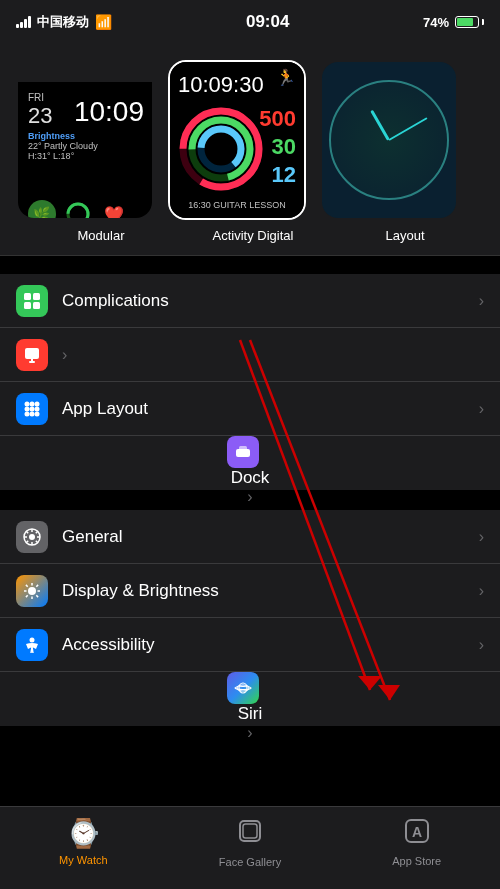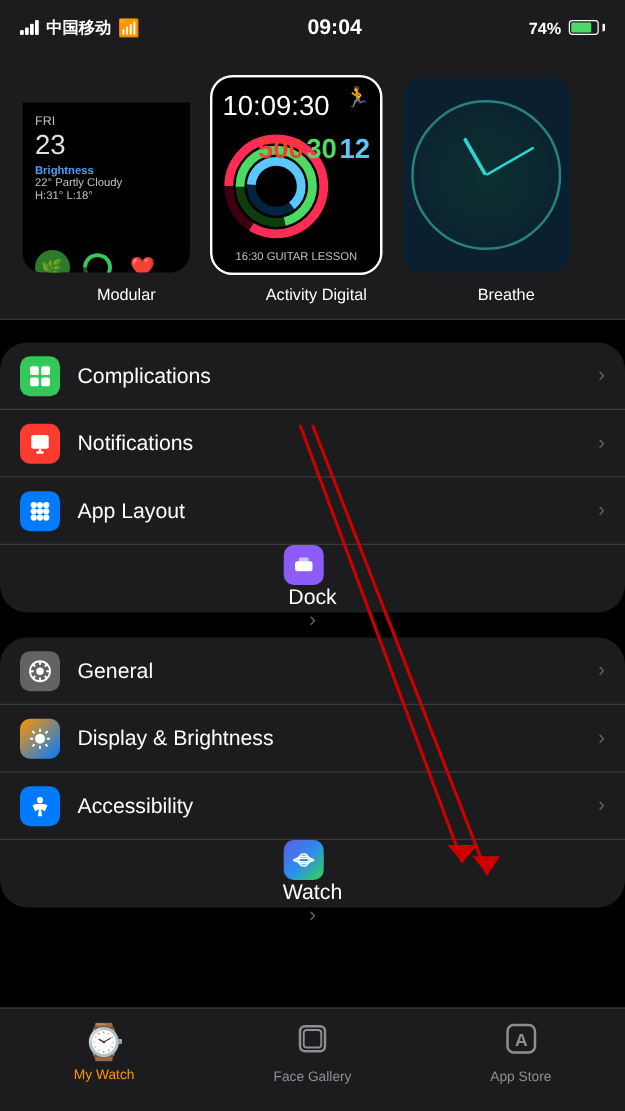--- a/index.html
+++ b/index.html
@@ -145,21 +145,20 @@
       position: absolute; bottom: 50%; left: calc(50% - 1.5px);
       width: 2px; height: 44px; background: #2ad4d4; border-radius: 2px;
       transform-origin: bottom center;
       transform: rotate(60deg);
     }
 
     
     .section {
       background: #1c1c1e;
       margin-bottom: 2px;
-      border-radius: 22px;
     }
     .section-gap { height: 18px; background: #000; }
 
     .settings-item {
       display: flex;
       align-items: center;
       padding: 0 16px;
       height: 54px;
       border-bottom: 0.5px solid #3a3a3c;
       cursor: pointer;
@@ -259,20 +258,21 @@
   <div class="faces-scroll">
 
     <div class="face-item">
       <div class="face-card">
         <div class="face-modular">
           <div style="display:flex;justify-content:space-between;align-items:flex-start;">
             <div>
               <div class="face-mod-day">FRI</div>
               <div class="face-mod-date">23</div>
             </div>
+            <div class="face-mod-time">10:09</div>
           </div>
           <div class="face-mod-location">Brightness</div>
           <div class="face-mod-weather">22° Partly Cloudy</div>
           <div class="face-mod-weather">H:31° L:18°</div>
           <div class="face-mod-comps">
             <div class="comp-circle comp-green">🌿</div>
             <div class="comp-circle" style="background:transparent;">
               <svg width="28" height="28" viewBox="0 0 28 28">
                 <circle cx="14" cy="14" r="10" fill="none" stroke="#1a5c1a" stroke-width="3"></circle>
                 <circle cx="14" cy="14" r="10" fill="none" stroke="#34c759" stroke-width="3" stroke-dasharray="40 23" stroke-dashoffset="16" transform="rotate(-90 14 14)"></circle>
@@ -298,21 +298,21 @@
               <circle cx="45" cy="45" r="38" fill="none" stroke="#ff2d55" stroke-width="7" stroke-dasharray="200 39" stroke-dashoffset="60" transform="rotate(-90 45 45)"></circle>
 
               <circle cx="45" cy="45" r="29" fill="none" stroke="#0d3d0d" stroke-width="7"></circle>
               <circle cx="45" cy="45" r="29" fill="none" stroke="#4cd964" stroke-width="7" stroke-dasharray="130 52" stroke-dashoffset="46" transform="rotate(-90 45 45)"></circle>
 
               <circle cx="45" cy="45" r="20" fill="none" stroke="#00243d" stroke-width="7"></circle>
               <circle cx="45" cy="45" r="20" fill="none" stroke="#5ac8fa" stroke-width="7" stroke-dasharray="80 46" stroke-dashoffset="31" transform="rotate(-90 45 45)"></circle>
             </svg>
           </div>
 
-          <div style="position:absolute;right:8px;top:44px;display:flex;flex-direction:row;align-items:flex-end;gap:2px;">
+          <div style="position:absolute;right:8px;top:44px;display:flex;flex-direction:column;align-items:flex-end;gap:2px;">
             <div class="act-red">500</div>
             <div class="act-green">30</div>
             <div class="act-blue">12</div>
           </div>
           <div class="act-lesson">16:30 GUITAR LESSON</div>
         </div>
       </div>
       <div class="face-label">Activity Digital</div>
     </div>
 
@@ -320,21 +320,21 @@
       <div class="face-card">
         <div class="face-breathe">
           <div class="breathe-clock-face">
             <div class="breathe-hands">
               <div class="hour-hand"></div>
               <div class="minute-hand"></div>
             </div>
           </div>
         </div>
       </div>
-      <div class="face-label">Breathe</div>
+      <div class="face-label">Layout</div>
     </div>
 
   </div>
 </div>
 
 <div class="section-gap"></div>
 
 <div class="section">
 
   <div class="settings-item">
@@ -351,21 +351,20 @@
   </div>
 
   <div class="settings-item">
     <div class="item-icon icon-red">
       <svg width="20" height="20" viewBox="0 0 20 20">
         <rect x="3" y="3" width="14" height="11" rx="2" fill="white"></rect>
         <rect x="7" y="16" width="6" height="2" rx="1" fill="white"></rect>
         <rect x="9" y="14" width="2" height="3" fill="white"></rect>
       </svg>
     </div>
-    <span class="item-text">Notifications</span>
     <span class="item-chevron">›</span>
   </div>
 
   <div class="settings-item">
     <div class="item-icon icon-blue">
       <svg width="20" height="20" viewBox="0 0 20 20">
         <circle cx="5" cy="5" r="2.5" fill="white"></circle>
         <circle cx="10" cy="5" r="2.5" fill="white"></circle>
         <circle cx="15" cy="5" r="2.5" fill="white"></circle>
         <circle cx="5" cy="10" r="2.5" fill="white"></circle>
@@ -448,21 +447,21 @@
   </div>
 
   <div class="settings-item">
     <div class="item-icon" style="background: linear-gradient(135deg, #5e5ce6 0%, #2d8cf0 50%, #32d74b 100%);">
       <svg width="20" height="20" viewBox="0 0 20 20">
         <ellipse cx="10" cy="10" rx="6" ry="3" fill="none" stroke="white" stroke-width="1.2"></ellipse>
         <ellipse cx="10" cy="10" rx="4" ry="5" fill="none" stroke="white" stroke-width="1.2"></ellipse>
         <ellipse cx="10" cy="10" rx="8" ry="1.5" fill="none" stroke="white" stroke-width="1.2"></ellipse>
       </svg>
     </div>
-    <span class="item-text">Watch</span>
+    <span class="item-text">Siri</span>
     <span class="item-chevron">›</span>
   </div>
 
 </div>
 
 <div class="arrows-overlay">
   <svg width="500" height="490" viewBox="0 0 500 490" style="position:absolute;top:0;left:0;">
 
     <line x1="250" y1="20" x2="390" y2="380" stroke="#cc0000" stroke-width="2.5"></line>
     <polygon points="390,380 378,365 400,365" fill="#cc0000"></polygon>

